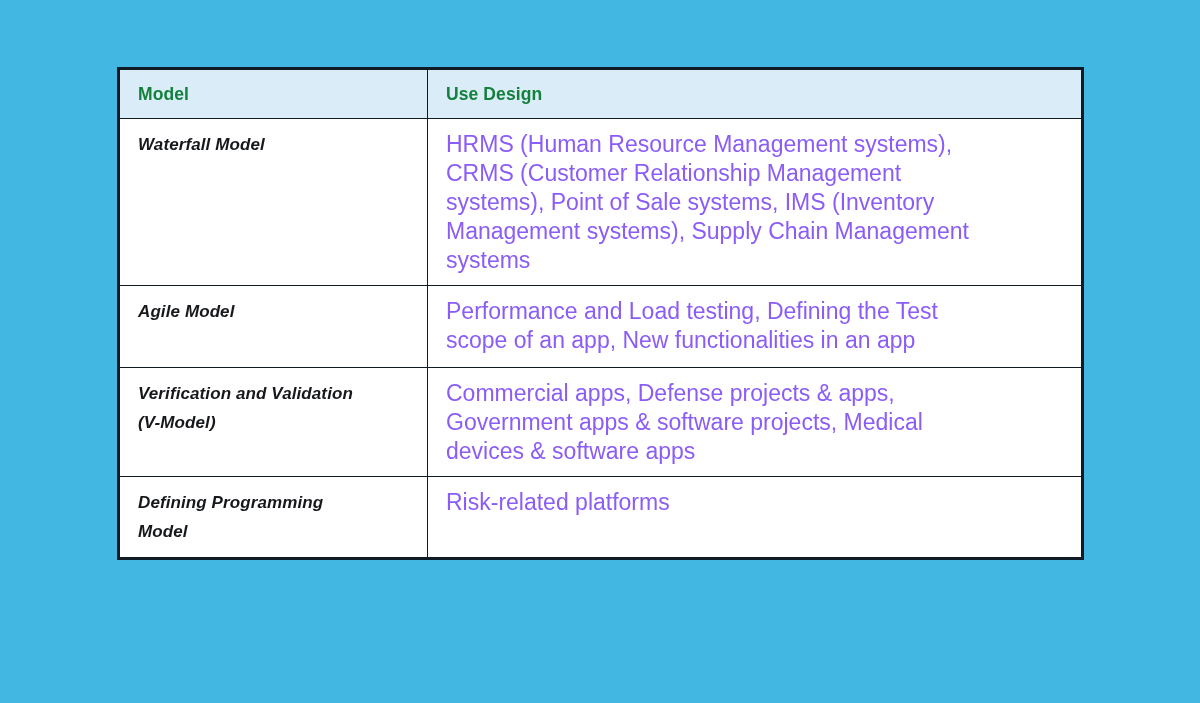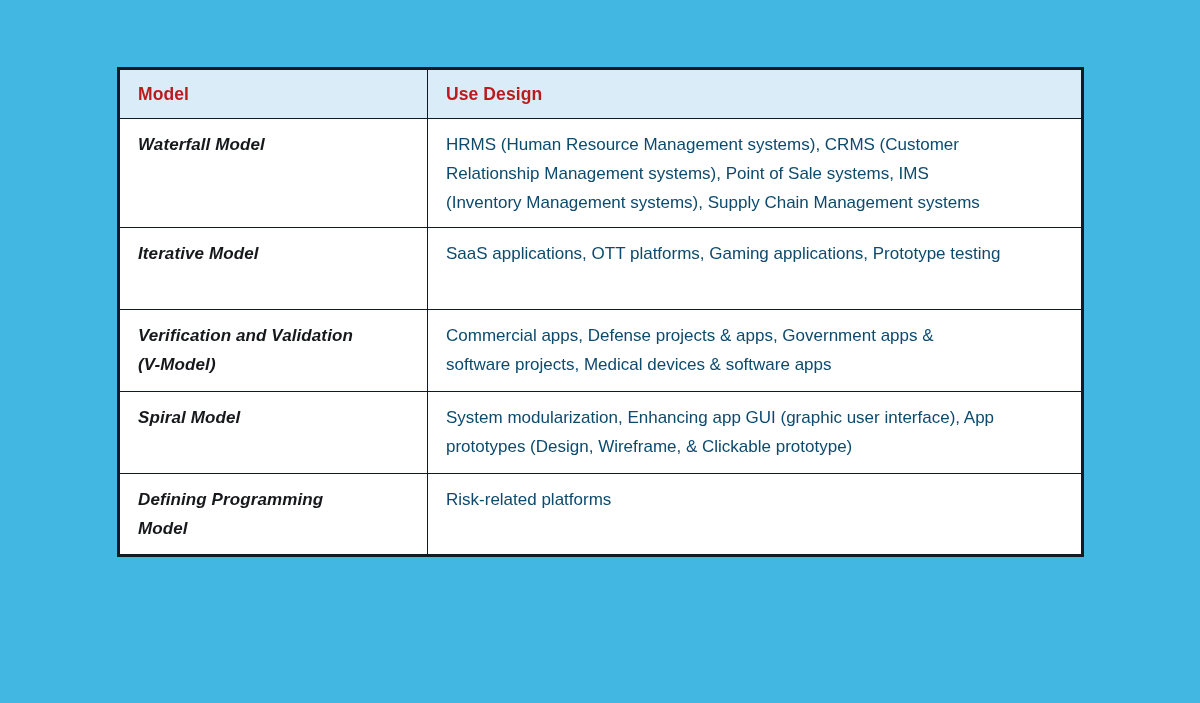--- a/index.html
+++ b/index.html
@@ -38,29 +38,29 @@
     box-sizing: border-box;
   }
   tr.header-row { height: 49px; }
   th {
     background: #d9ecf7;
     text-align: left;
     vertical-align: middle;
     padding: 0 18px;
     font-size: 17.5px;
     font-weight: bold;
-    color: #b91c1c;
+    color: #15803d;
     letter-spacing: 0.1px;
   }
   td {
     vertical-align: top;
     padding: 11px 18px 10px 18px;
-    font-size: 17px;
+    font-size: 23px;
     line-height: 29px;
-    color: #0c4a6e;
+    color: #8b5cf6;
     background: #ffffff;
   }
   td.model-cell {
     font-weight: bold;
     color: #16181c;
     font-size: 17px;
     padding-right: 64px;
     letter-spacing: 0.1px;
     font-style: italic;
   }
@@ -88,31 +88,27 @@
         <tr class="header-row">
           <th>Model</th>
           <th>Use Design</th>
         </tr>
       </thead>
       <tbody>
         <tr class="r1">
           <td class="model-cell">Waterfall Model</td>
           <td class="uses-cell">HRMS (Human Resource Management systems), CRMS (Customer Relationship Management systems), Point of Sale systems, IMS (Inventory Management systems), Supply Chain Management systems</td>
         </tr>
-        <tr class="r3">
-          <td class="model-cell">Iterative Model</td>
-          <td class="uses-cell">SaaS applications, OTT platforms, Gaming applications, Prototype testing</td>
+        <tr class="r2">
+          <td class="model-cell">Agile Model</td>
+          <td class="uses-cell">Performance and Load testing, Defining the Test scope of an app, New functionalities in an app</td>
         </tr>
         <tr class="r4">
           <td class="model-cell">Verification and Validation (V-Model)</td>
           <td class="uses-cell">Commercial apps, Defense projects &amp; apps, Government apps &amp; software projects, Medical devices &amp; software apps</td>
-        </tr>
-        <tr class="r5">
-          <td class="model-cell">Spiral Model</td>
-          <td class="uses-cell">System modularization, Enhancing app GUI (graphic user interface), App prototypes (Design, Wireframe, &amp; Clickable prototype)</td>
         </tr>
         <tr class="r6">
           <td class="model-cell">Defining Programming Model</td>
           <td class="uses-cell">Risk-related platforms</td>
         </tr>
       </tbody>
     </table>
   </div>
 </div>
 

